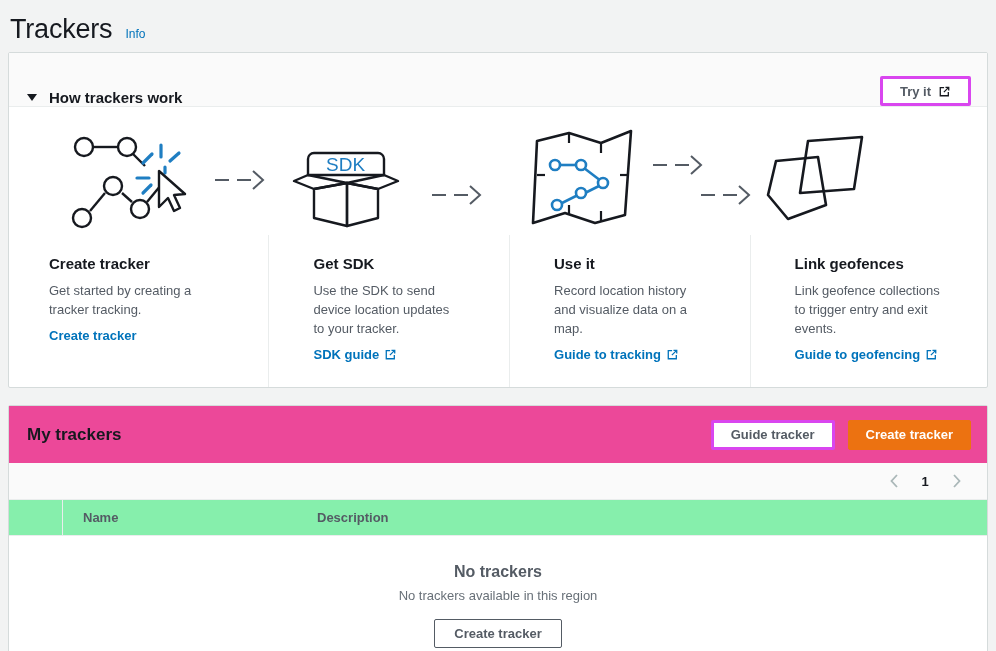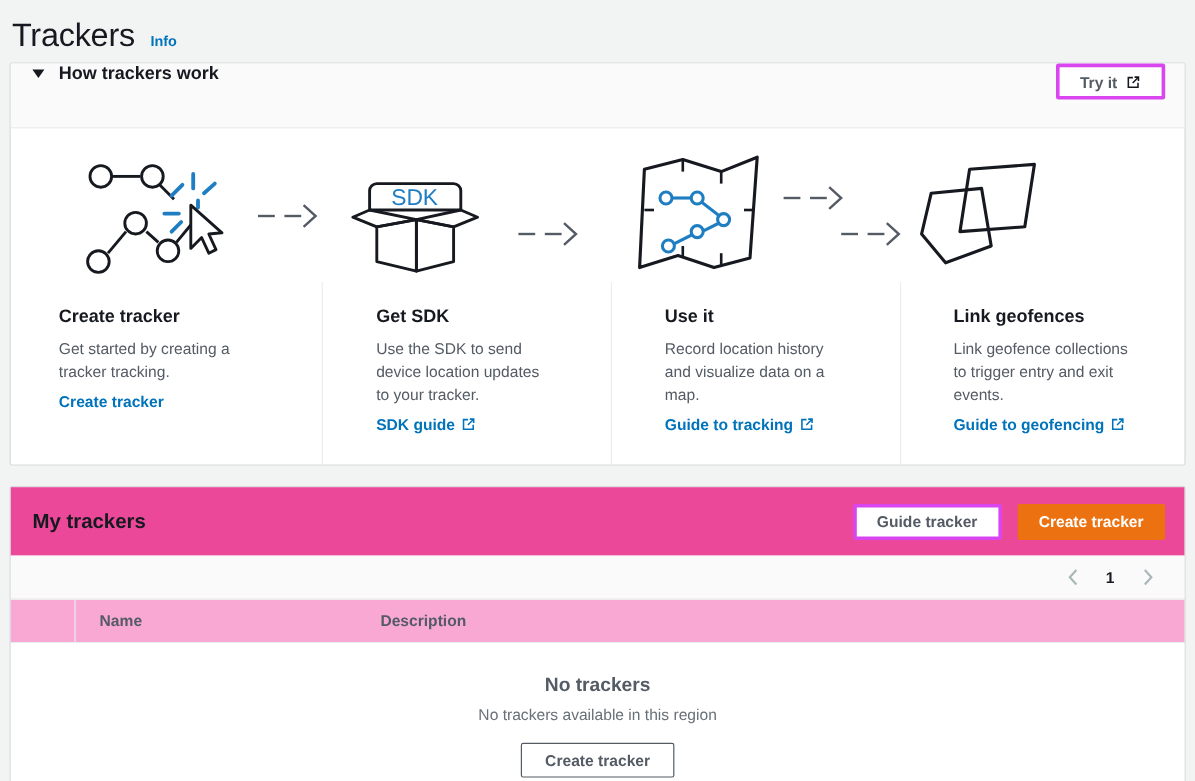--- a/index.html
+++ b/index.html
@@ -12,37 +12,37 @@
   }
   .page { width: 996px; height: 651px; position: relative; }
 
   
   .page-header {
     display: flex; align-items: baseline; gap: 13px;
     padding: 14px 0 0 10px;
     height: 52px;
   }
   .page-title { font-size: 27px; font-weight: 400; color: #16191f; letter-spacing: -0.2px; }
-  .info-link { font-size: 12px; font-weight: bold; color: #0073bb; text-decoration: none; cursor: pointer; }
+  .info-link { font-size: 12px; font-weight: normal; color: #0073bb; text-decoration: none; cursor: pointer; }
 
   
   .container {
     margin: 0 8px;
     background: #ffffff;
     border: 1px solid #d5dbdb;
     border-radius: 2px;
   }
 
   
   .panel-head {
     background: #fafafa;
     border-bottom: 1px solid #eaeded;
     height: 54px;
-    display: flex; align-items: flex-start; justify-content: space-between;
-    padding: 0 16px 10px 18px;
+    display: flex; align-items: flex-end; justify-content: space-between;
+    padding: 0 16px 0 18px;
   }
   .panel-head-left { display: flex; align-items: center; gap: 12px; }
   .caret {
     width: 0; height: 0;
     border-left: 5px solid transparent;
     border-right: 5px solid transparent;
     border-top: 7px solid #16191f;
     cursor: pointer;
   }
   .panel-title { font-size: 15px; font-weight: bold; color: #16191f; }
@@ -113,21 +113,21 @@
   }
   .pg-num {
     min-width: 24px; height: 26px;
     display: flex; align-items: center; justify-content: center;
     font-size: 13px; font-weight: bold; color: #16191f; cursor: pointer;
   }
 
   .thead {
     display: flex; align-items: center;
     height: 37px;
-    background: #f9a8d4;
+    background: #86efac;
     border-top: 1px solid #eaeded;
     border-bottom: 1px solid #eaeded;
     font-size: 13px; font-weight: bold; color: #545b64;
   }
   .th-select { width: 54px; height: 100%; border-right: 1px solid #eaeded; }
   .th { padding-left: 20px; height: 100%; display: flex; align-items: center; }
   .th-name { width: 234px; }
   .th-desc { width: 340px; }
   .th-price { width: 300px; }
 

